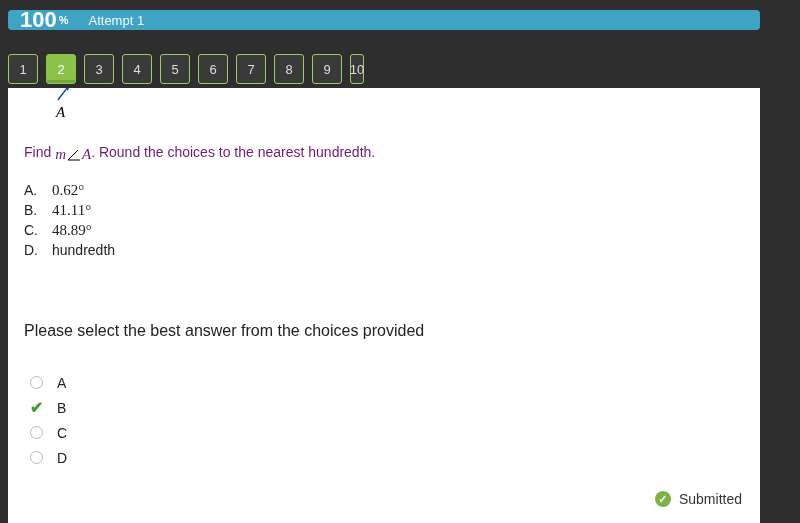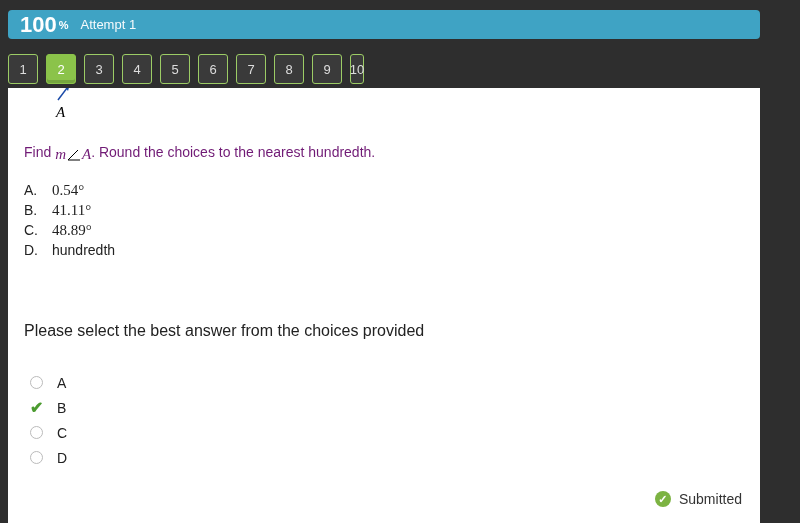--- a/index.html
+++ b/index.html
@@ -1,22 +1,22 @@
 <!DOCTYPE html>
 <html><head>
 <meta charset="utf-8">
 <style>
   *{box-sizing:border-box;margin:0;padding:0}
   html,body{width:800px;height:523px;font-family:Arial,Helvetica,sans-serif;background:#1a1a1a;overflow:hidden}
   .app{width:800px;height:523px;background:#2e2e2e;position:relative}
 
-  .header{position:absolute;left:8px;right:40px;top:10px;height:29px;background:#3fa3c4;border-radius:4px;display:flex;align-items:center;padding:0 12px;color:#fff}
+  .header{position:absolute;left:8px;right:40px;top:10px;height:20px;background:#3fa3c4;border-radius:4px;display:flex;align-items:center;padding:0 12px;color:#fff}
   .score{font-size:22px;font-weight:bold}
   .pct{font-size:11px;vertical-align:super;margin-left:2px;font-weight:bold}
-  .attempt{font-size:13px;margin-left:12px;opacity:.95}
+  .attempt{font-size:13px;margin-left:20px;opacity:.95}
 
   .nav{position:absolute;left:8px;top:54px;height:32px;display:flex;gap:8px}
   .navbtn{width:30px;height:30px;border:1px solid #9ccc65;border-radius:3px;background:#3a3a3a;color:#ddd;font-size:13px;display:flex;align-items:center;justify-content:center;cursor:pointer}
   .navbtn.wide{width:14px}
   .navbtn.active{background:#8bc34a;color:#fff;border-color:#8bc34a;box-shadow:0 -3px 0 rgba(0,0,0,.15) inset}
 
   .panel{position:absolute;left:8px;right:40px;top:88px;bottom:0;background:#fff;overflow:hidden}
 
   .diag{position:absolute;left:48px;top:-4px}
   .diag svg{display:block}
@@ -82,21 +82,21 @@
           <svg width="14" height="12" viewBox="0 0 14 12">
             <path d="M1 11 L13 11 M1 11 L11 1" stroke="#000" stroke-width="1" fill="none"></path>
           </svg>
           <span>A</span>
         </span><span>. Round the choices to the nearest hundredth.</span>
     </div>
 
     <div class="choices" id="choices">
         <div class="crow">
           <span class="ckey">A.</span>
-          <span class="cval"><span class="deg">0.54°</span></span>
+          <span class="cval"><span class="deg">0.62°</span></span>
         </div>
         <div class="crow">
           <span class="ckey">B.</span>
           <span class="cval"><span class="deg">41.11°</span></span>
         </div>
         <div class="crow">
           <span class="ckey">C.</span>
           <span class="cval"><span class="deg">48.89°</span></span>
         </div>
         <div class="crow">

